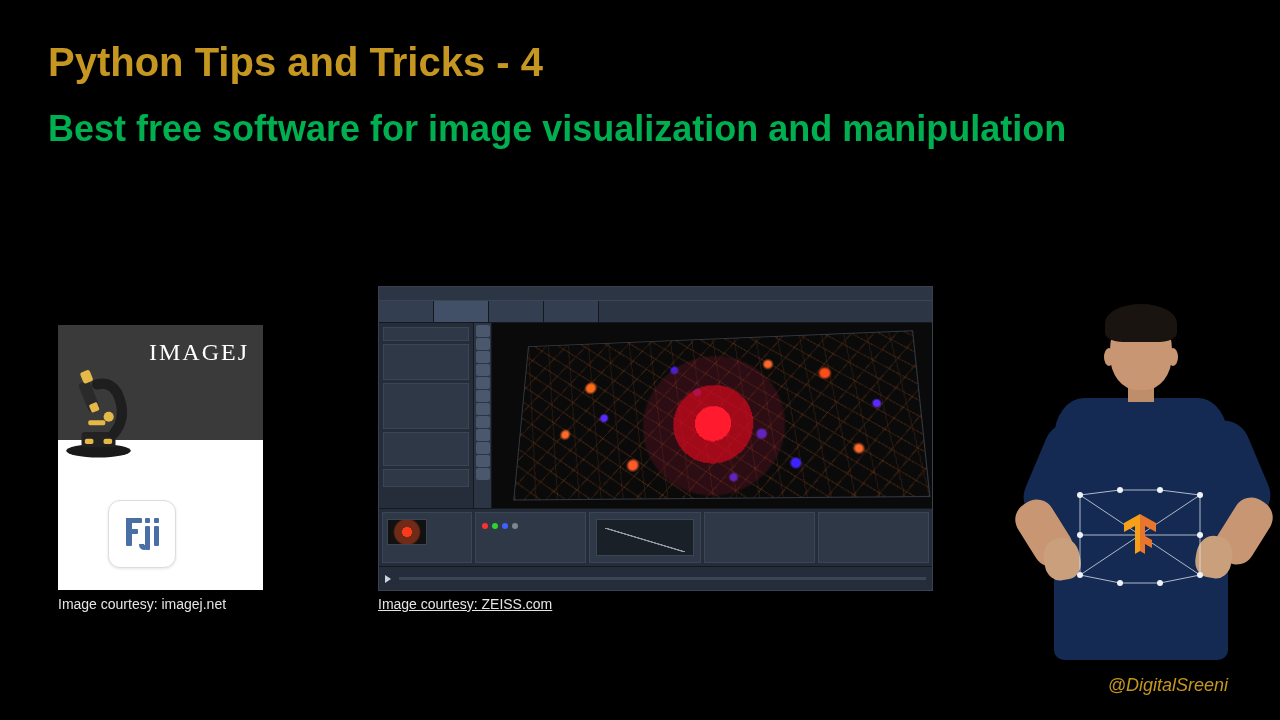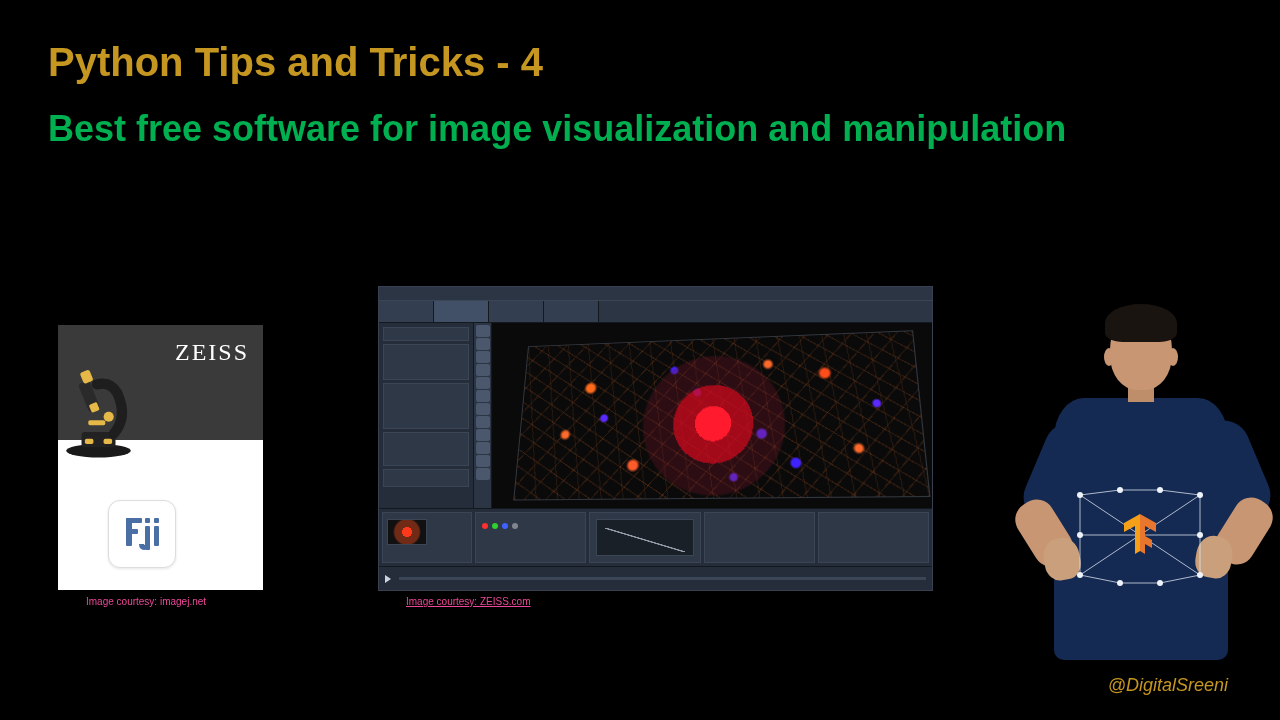--- a/index.html
+++ b/index.html
@@ -68,24 +68,23 @@
     height: 68px;
     background: #fff;
     border: 1px solid #ddd;
     border-radius: 12px;
     display: flex;
     align-items: center;
     justify-content: center;
     box-shadow: 0 1px 3px rgba(0,0,0,0.1);
   }
   .caption {
-    color: #ec4899;
-    font-size: 10px;
-    position: absolute;
-    margin-left: 28px;
+    color: #e5e5e5;
+    font-size: 14px;
+    position: absolute;
   }
   .caption1 { left: 58px; top: 596px; }
   .caption2 { left: 378px; top: 596px; text-decoration: underline; }
   
   .zeiss-window {
     position: absolute;
     left: 378px;
     top: 286px;
     width: 555px;
     height: 305px;
@@ -304,21 +303,21 @@
   }
 </style>
 </head>
 <body>
 
 <div class="title">Python Tips and Tricks - 4</div>
 <div class="subtitle">Best free software for image visualization and manipulation</div>
 
 <div class="imagej-block">
   <div class="imagej-header">
-    <div class="imagej-title">ZEISS</div>
+    <div class="imagej-title">IMAGEJ</div>
 
     <svg class="microscope" viewBox="0 0 100 110">
       <ellipse cx="50" cy="100" rx="38" ry="8" fill="#1a1a1a"></ellipse>
       <rect x="30" y="78" width="40" height="18" rx="4" fill="#222"></rect>
       <path d="M68 80 Q85 60 72 32 Q64 18 48 22" fill="none" stroke="#1e1e1e" stroke-width="12" stroke-linecap="round"></path>
       <rect x="32" y="18" width="14" height="36" rx="4" fill="#2a2a2a" transform="rotate(-22 39 36)"></rect>
       <rect x="30" y="6" width="12" height="14" rx="3" fill="#e6b848" transform="rotate(-22 36 13)"></rect>
       <rect x="40" y="44" width="10" height="10" rx="2" fill="#e6b848" transform="rotate(-22 45 49)"></rect>
       <circle cx="62" cy="60" r="6" fill="#e6b848"></circle>
       <rect x="38" y="64" width="20" height="6" rx="2" fill="#e6b848"></rect>

